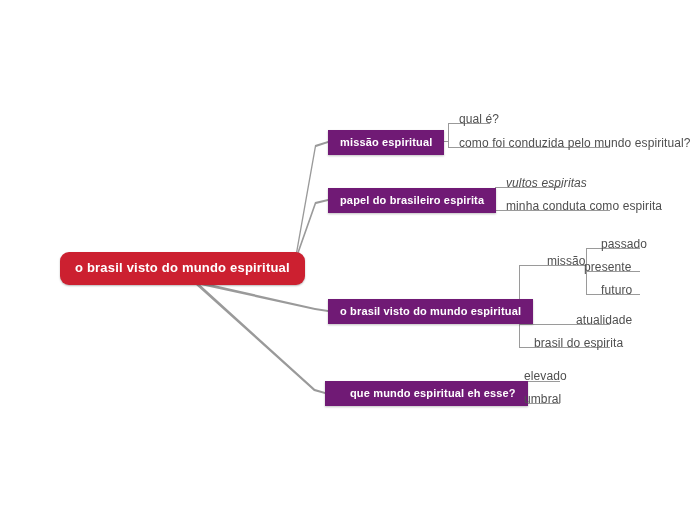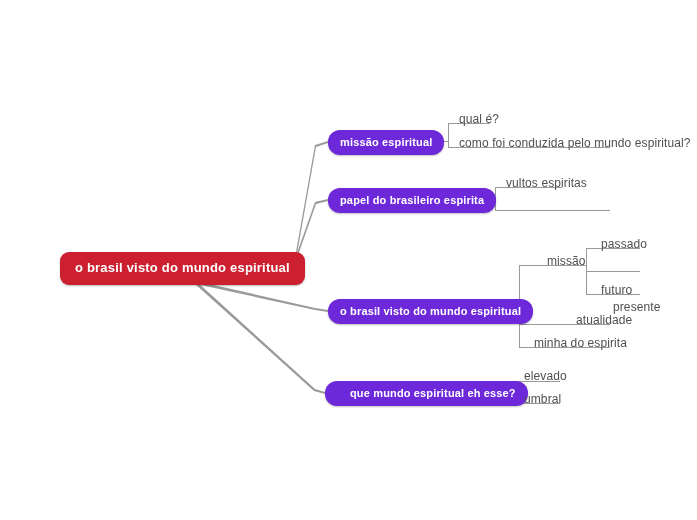--- a/index.html
+++ b/index.html
@@ -39,23 +39,23 @@
     color: #ffffff;
     border-radius: 9px;
     font-size: 13px;
     font-weight: bold;
     letter-spacing: 0.2px;
     padding: 9px 15px 10px 15px;
     line-height: 14px;
     box-shadow: 0 1px 2px rgba(0,0,0,0.28);
   }
   .branch-node {
-    background: #6d28d9;
+    background: #701a75;
     color: #ffffff;
-    border-radius: 12px;
+    border-radius: 0;
     font-size: 11px;
     font-weight: bold;
     letter-spacing: 0.15px;
     padding: 6px 12px 7px 12px;
     line-height: 12px;
     box-shadow: 0 1px 2px rgba(0,0,0,0.25);
   }
   .leaf-node {
     color: #4f4f4f;
     font-size: 12px;
@@ -130,41 +130,44 @@
   <div class="node leaf-node" style="left:455px; top:114px;">
     <span class="leaf-text">qual é?</span>
   </div>
   <div class="node branch-node" style="left:328px; top:188px;">
     <span>papel do brasileiro espirita</span>
   </div>
 
   <div class="node leaf-node" style="left:455px; top:138px;">
     <span class="leaf-text">como foi conduzida pelo mundo espiritual?</span>
   </div>
-  <div class="node leaf-node" style="left:502px; top:178px;">
+  <div class="node leaf-node" style="left:502px; top:178px;font-style:italic;">
     <span class="leaf-text">vultos espiritas</span>
+  </div>
+  <div class="node leaf-node" style="left:502px; top:201px;">
+    <span class="leaf-text">minha conduta como espirita</span>
   </div>
 
   <div class="node branch-node" style="left:328px; top:299px;">
     <span>o brasil visto do mundo espiritual</span>
   </div>
   <div class="node leaf-node" style="left:535px; top:256px;margin-left:8px;">
     <span class="leaf-text">missão</span>
   </div>
   <div class="node leaf-node" style="left:530px; top:315px;margin-left:42px;">
     <span class="leaf-text">atualidade</span>
   </div>
   <div class="node leaf-node" style="left:530px; top:338px;">
-    <span class="leaf-text">minha do espirita</span>
+    <span class="leaf-text">brasil do espirita</span>
   </div>
 
   <div class="node leaf-node" style="left:597px; top:239px;">
     <span class="leaf-text">passado</span>
   </div>
-  <div class="node leaf-node" style="left:609px; top:262px;margin-top:40px;">
+  <div class="node leaf-node" style="left:580px; top:262px;">
     <span class="leaf-text">presente</span>
   </div>
   <div class="node leaf-node" style="left:597px; top:285px;">
     <span class="leaf-text">futuro</span>
   </div>
 
   <div class="node branch-node" style="left:325px; top:381px;padding-left:25px;">
     <span>que mundo espiritual eh esse?</span>
   </div>
   <div class="node leaf-node" style="left:520px; top:371px;">

